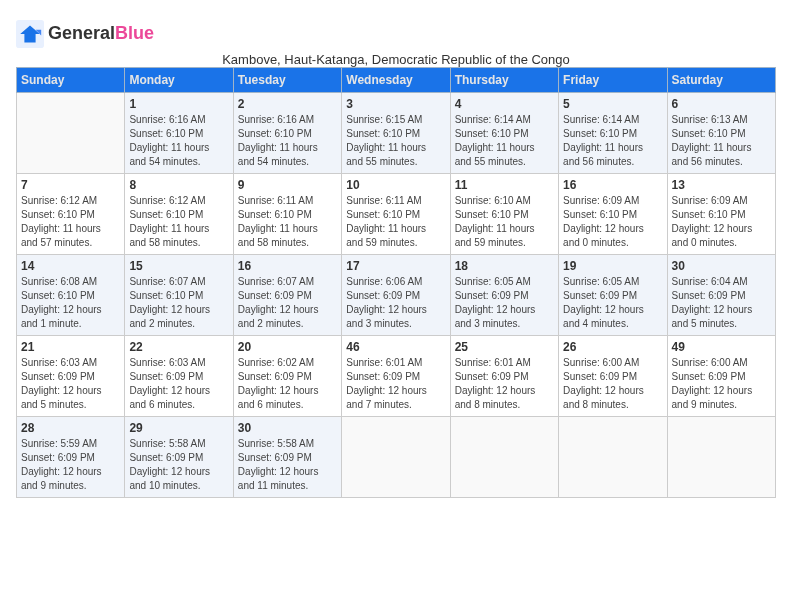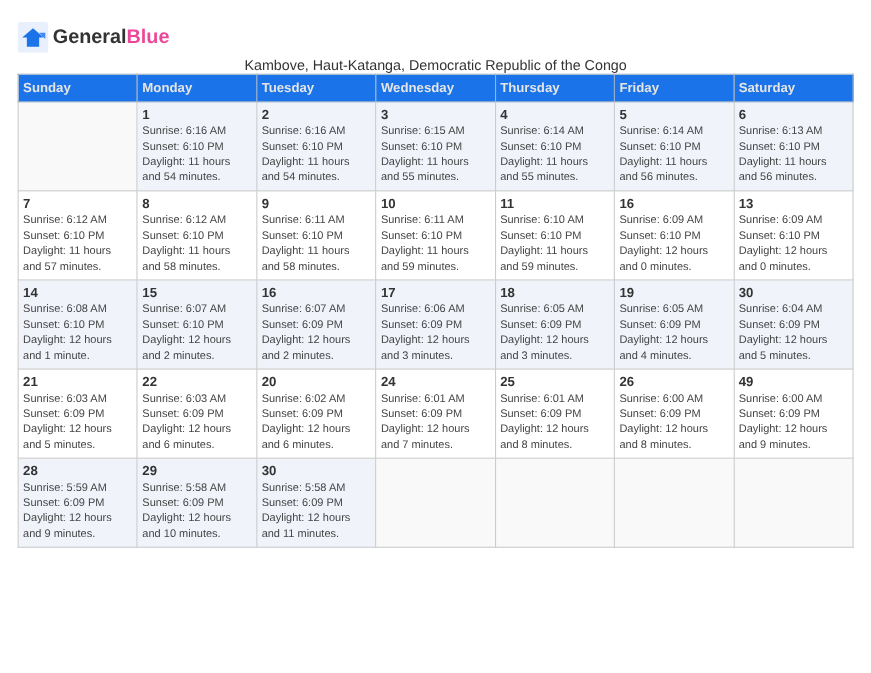--- a/index.html
+++ b/index.html
@@ -214,21 +214,21 @@
         </td>
         <td>
           <span class="day-number">22</span>
           <div class="day-info">Sunrise: 6:03 AM<br>Sunset: 6:09 PM<br>Daylight: 12 hours<br>and 6 minutes.</div>
         </td>
         <td>
           <span class="day-number">20</span>
           <div class="day-info">Sunrise: 6:02 AM<br>Sunset: 6:09 PM<br>Daylight: 12 hours<br>and 6 minutes.</div>
         </td>
         <td>
-          <span class="day-number">24</span>
+          <span class="day-number">46</span>
           <div class="day-info">Sunrise: 6:01 AM<br>Sunset: 6:09 PM<br>Daylight: 12 hours<br>and 7 minutes.</div>
         </td>
         <td>
           <span class="day-number">25</span>
           <div class="day-info">Sunrise: 6:01 AM<br>Sunset: 6:09 PM<br>Daylight: 12 hours<br>and 8 minutes.</div>
         </td>
         <td>
           <span class="day-number">26</span>
           <div class="day-info">Sunrise: 6:00 AM<br>Sunset: 6:09 PM<br>Daylight: 12 hours<br>and 8 minutes.</div>
         </td>

